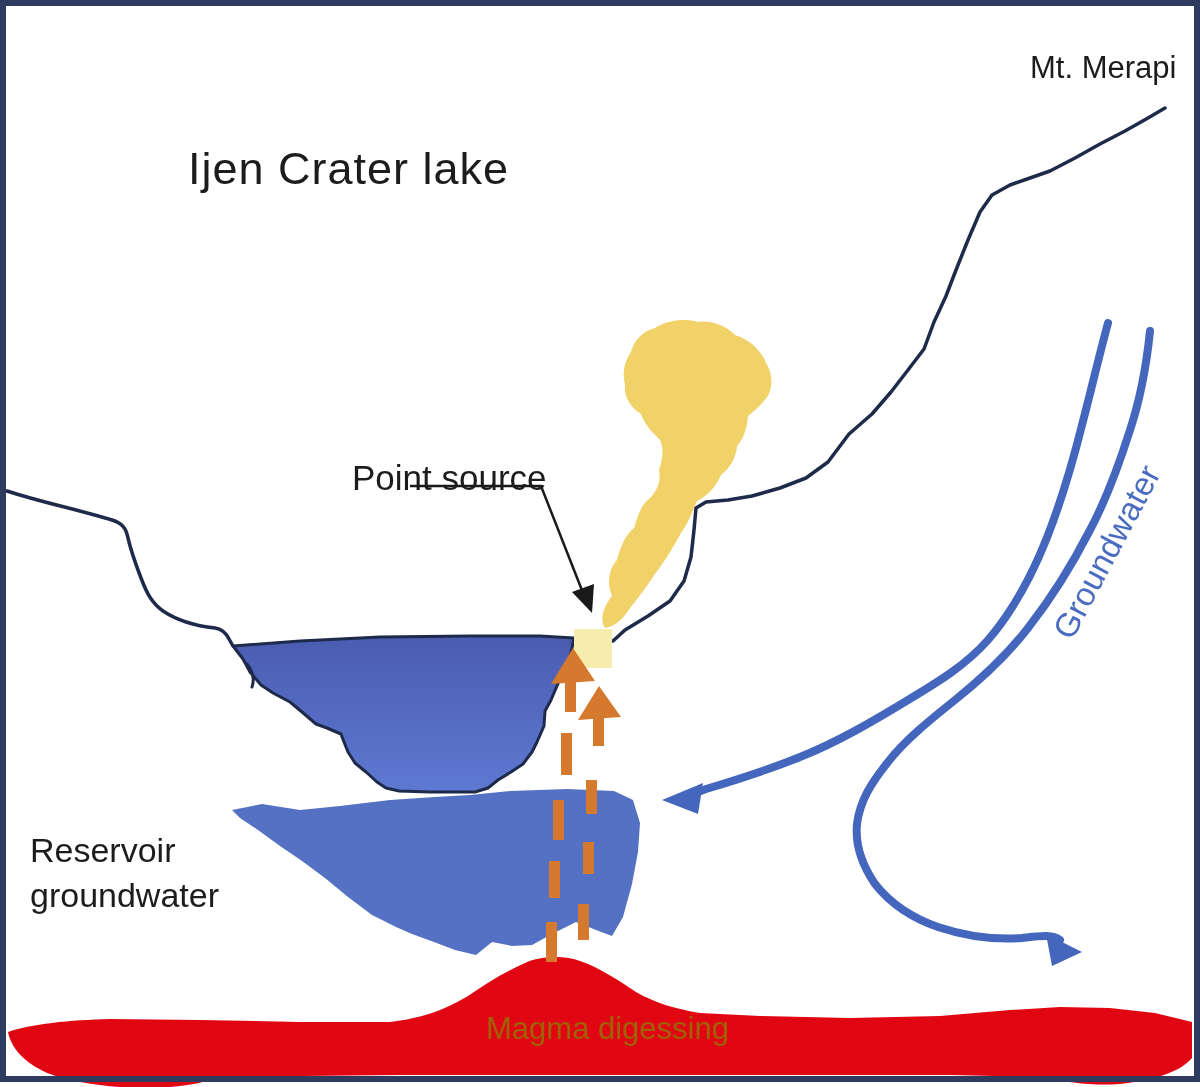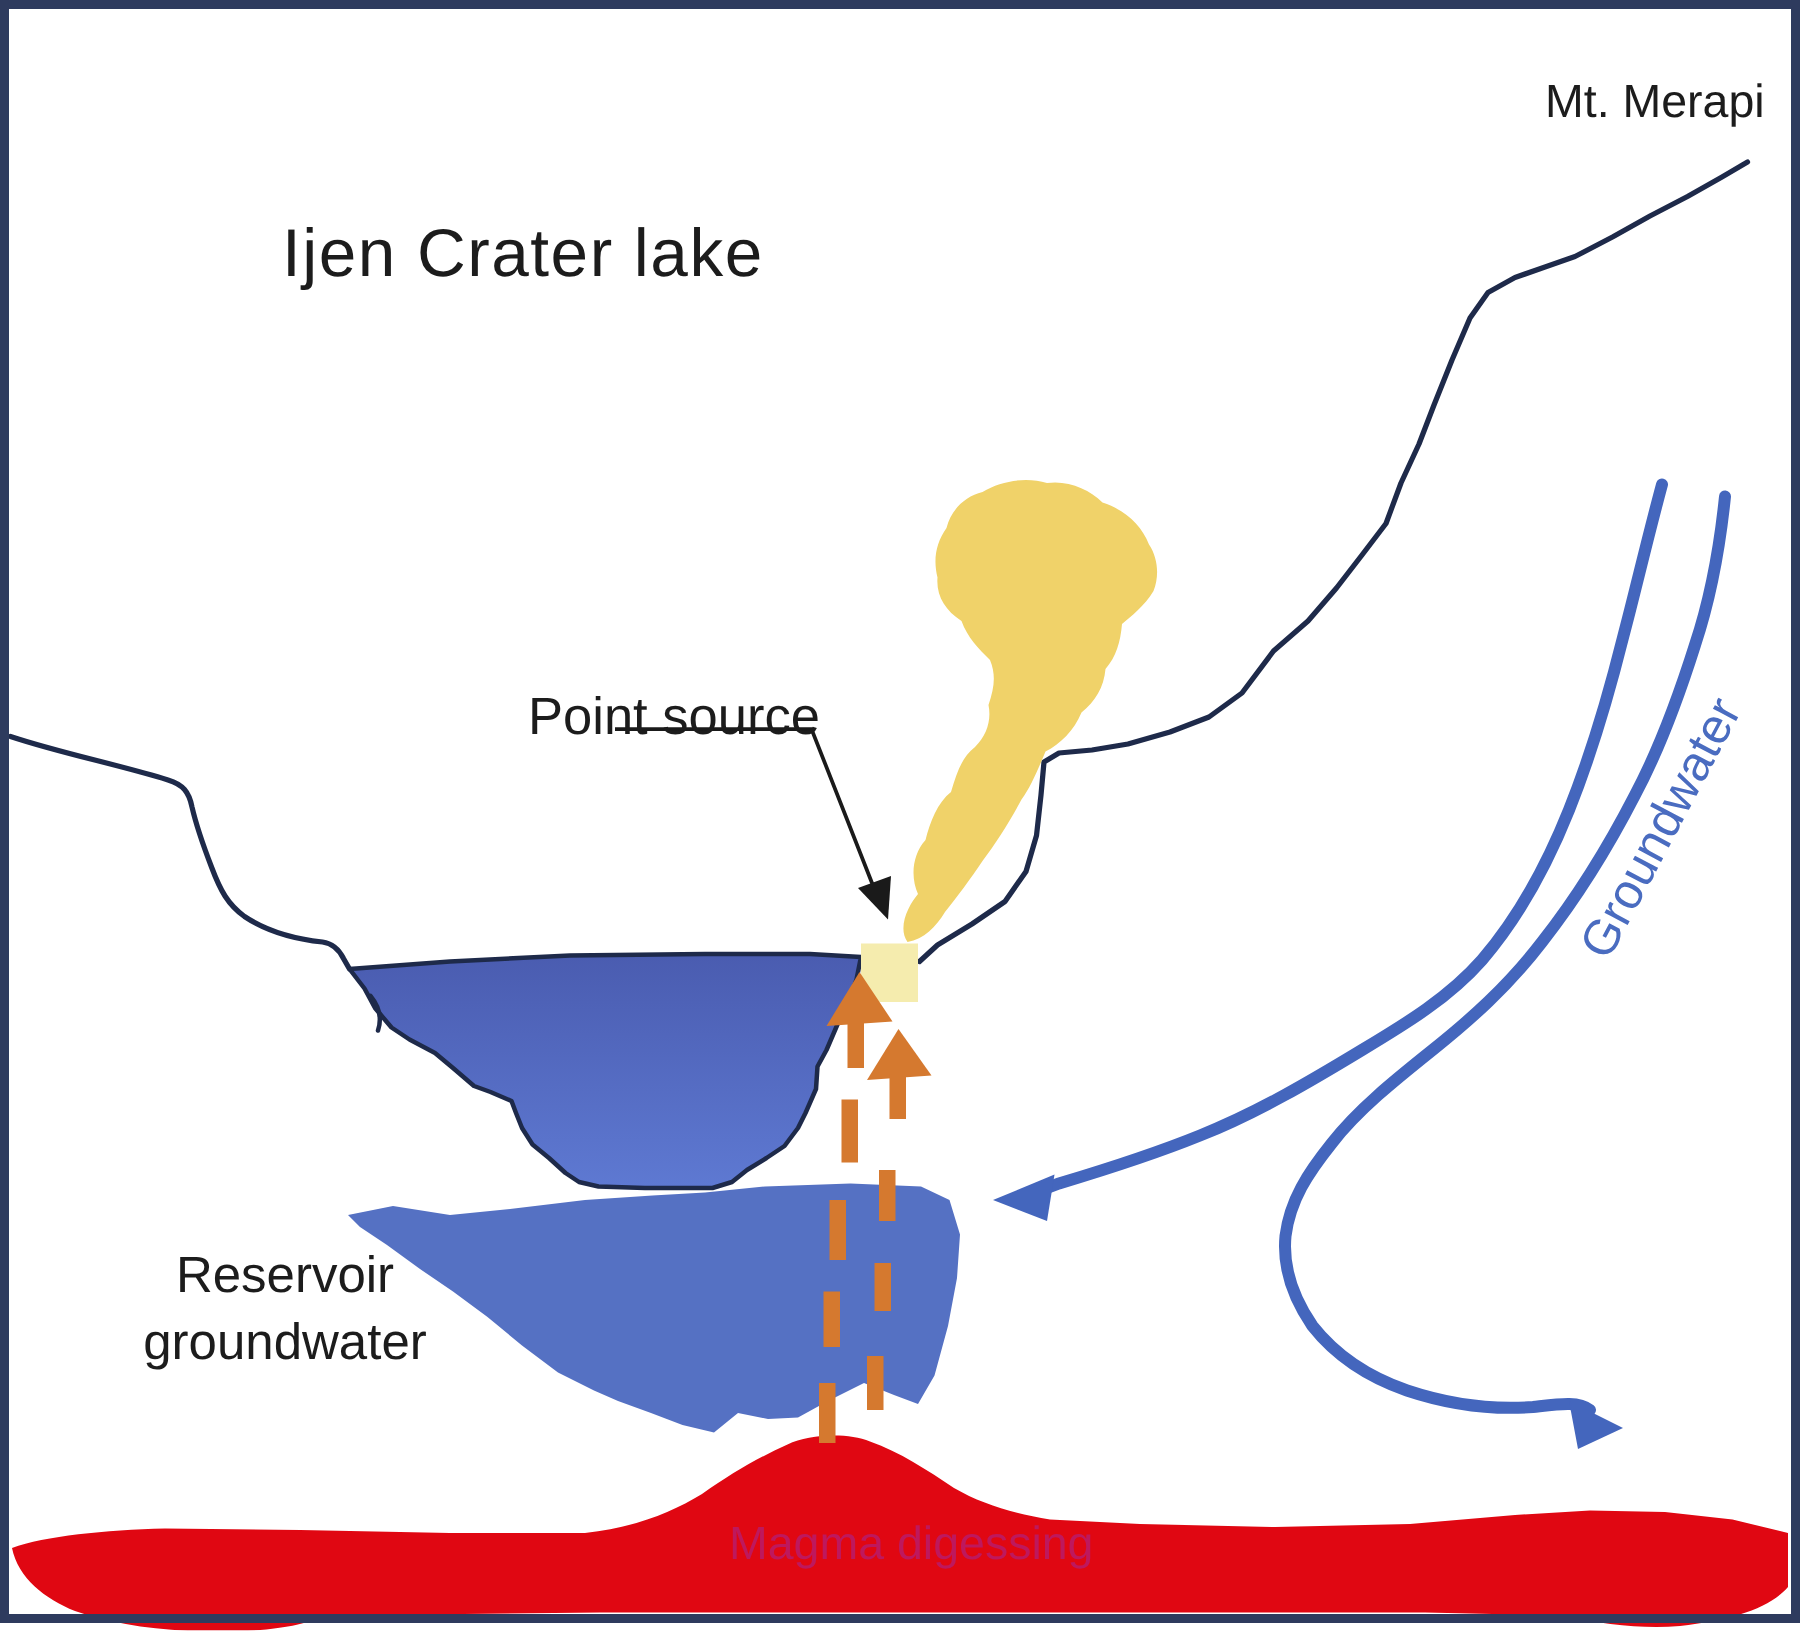--- a/index.html
+++ b/index.html
@@ -5,26 +5,26 @@
   html,body{margin:0;padding:0;background:#fff;}
   .stage{
     position:relative;width:1200px;height:1087px;background:#ffffff;
     overflow:hidden;font-family:"Liberation Sans",sans-serif;
   }
   .stage svg{position:absolute;left:0;top:0;}
   .label{position:absolute;color:#1c1c1c;white-space:nowrap;}
   .title{left:188px;top:143px;font-size:45px;letter-spacing:1px;}
   .mt-merapi{left:1030px;top:50px;font-size:31px;}
   .point-source{left:352px;top:433px;font-size:35px;margin-top:25px;}
-  .reservoir{left:30px;top:828px;width:320px;text-align:center;font-size:34px;line-height:1.32;white-space:normal;}
+  .reservoir{left:30px;top:828px;width:320px;font-size:34px;line-height:1.32;white-space:normal;}
   .groundwater{
     left:992px;top:533px;width:230px;text-align:center;font-size:33px;
     color:#4a6cc0;transform:rotate(-62deg);
   }
-  .magma-label{left:486px;top:1011px;font-size:31px;color:#be185d;}
+  .magma-label{left:486px;top:1011px;font-size:31px;color:#a16207;}
 </style>
 </head>
 <body>
 
 <div class="stage">
 
   <svg width="1200" height="1087" viewBox="0 0 1200 1087">
     <defs>
       <linearGradient id="lakeGrad" x1="0" y1="0" x2="0" y2="1">
         <stop offset="0" stop-color="#4a5cb0"></stop>

